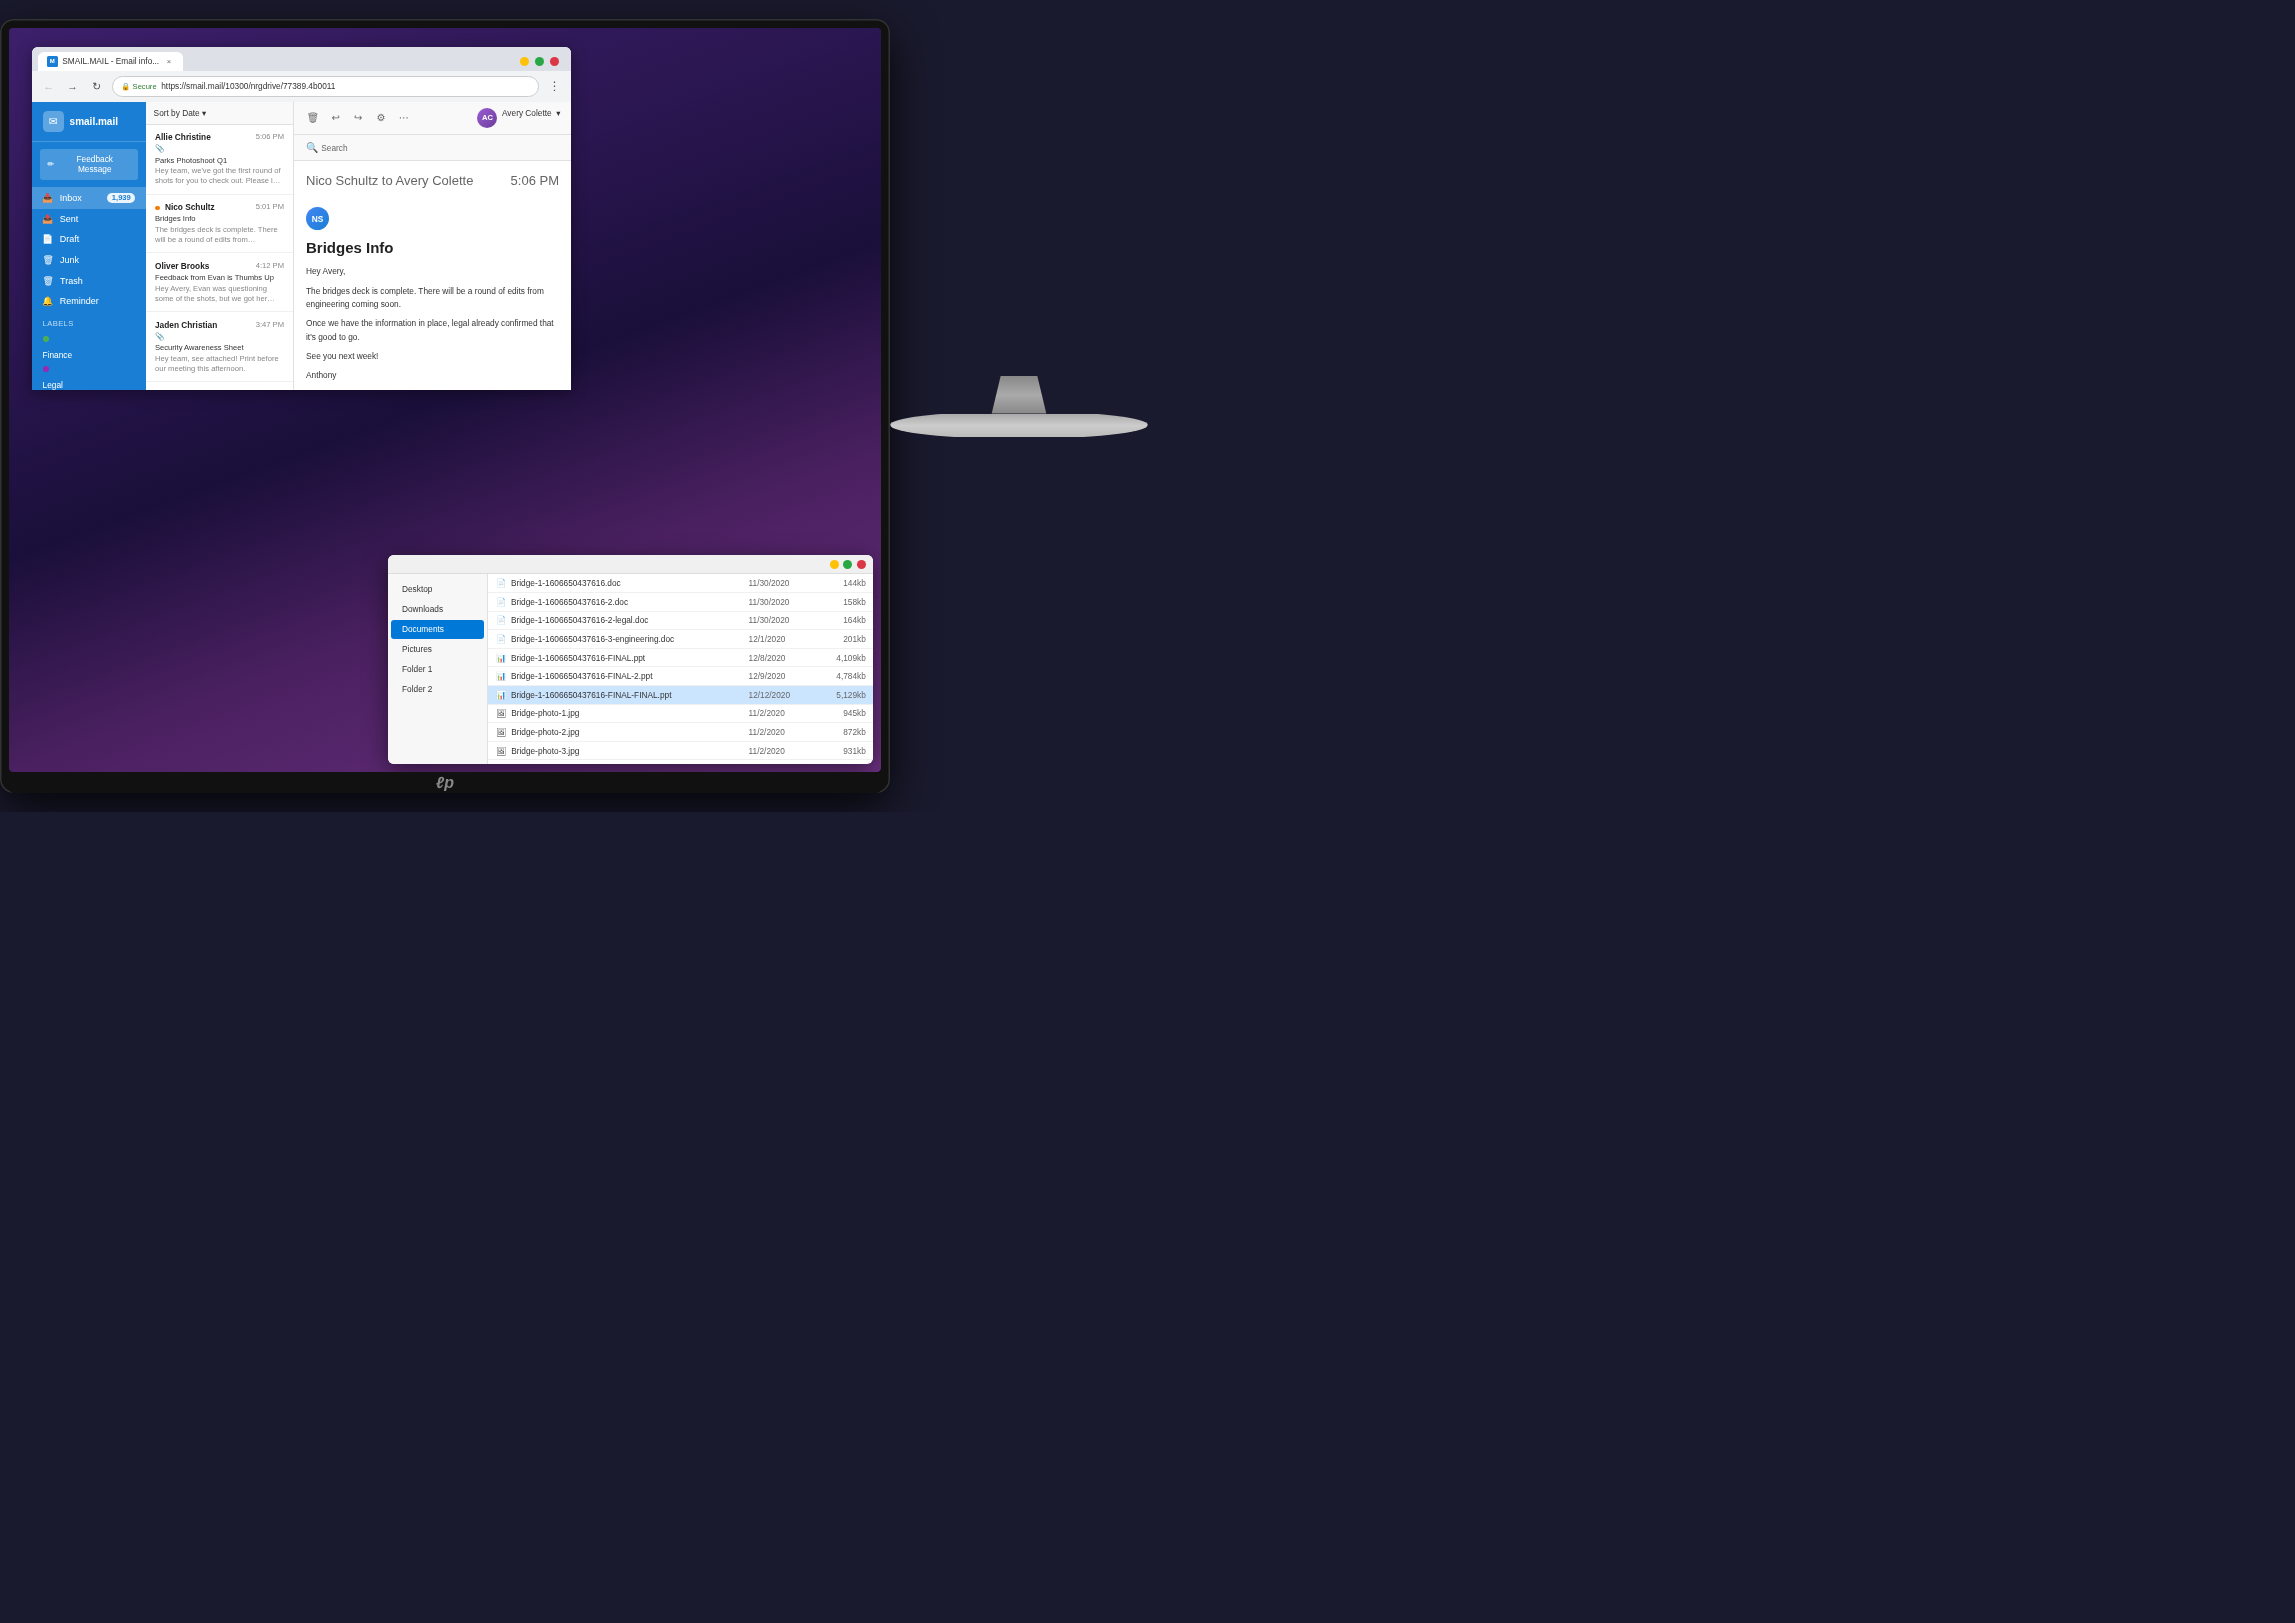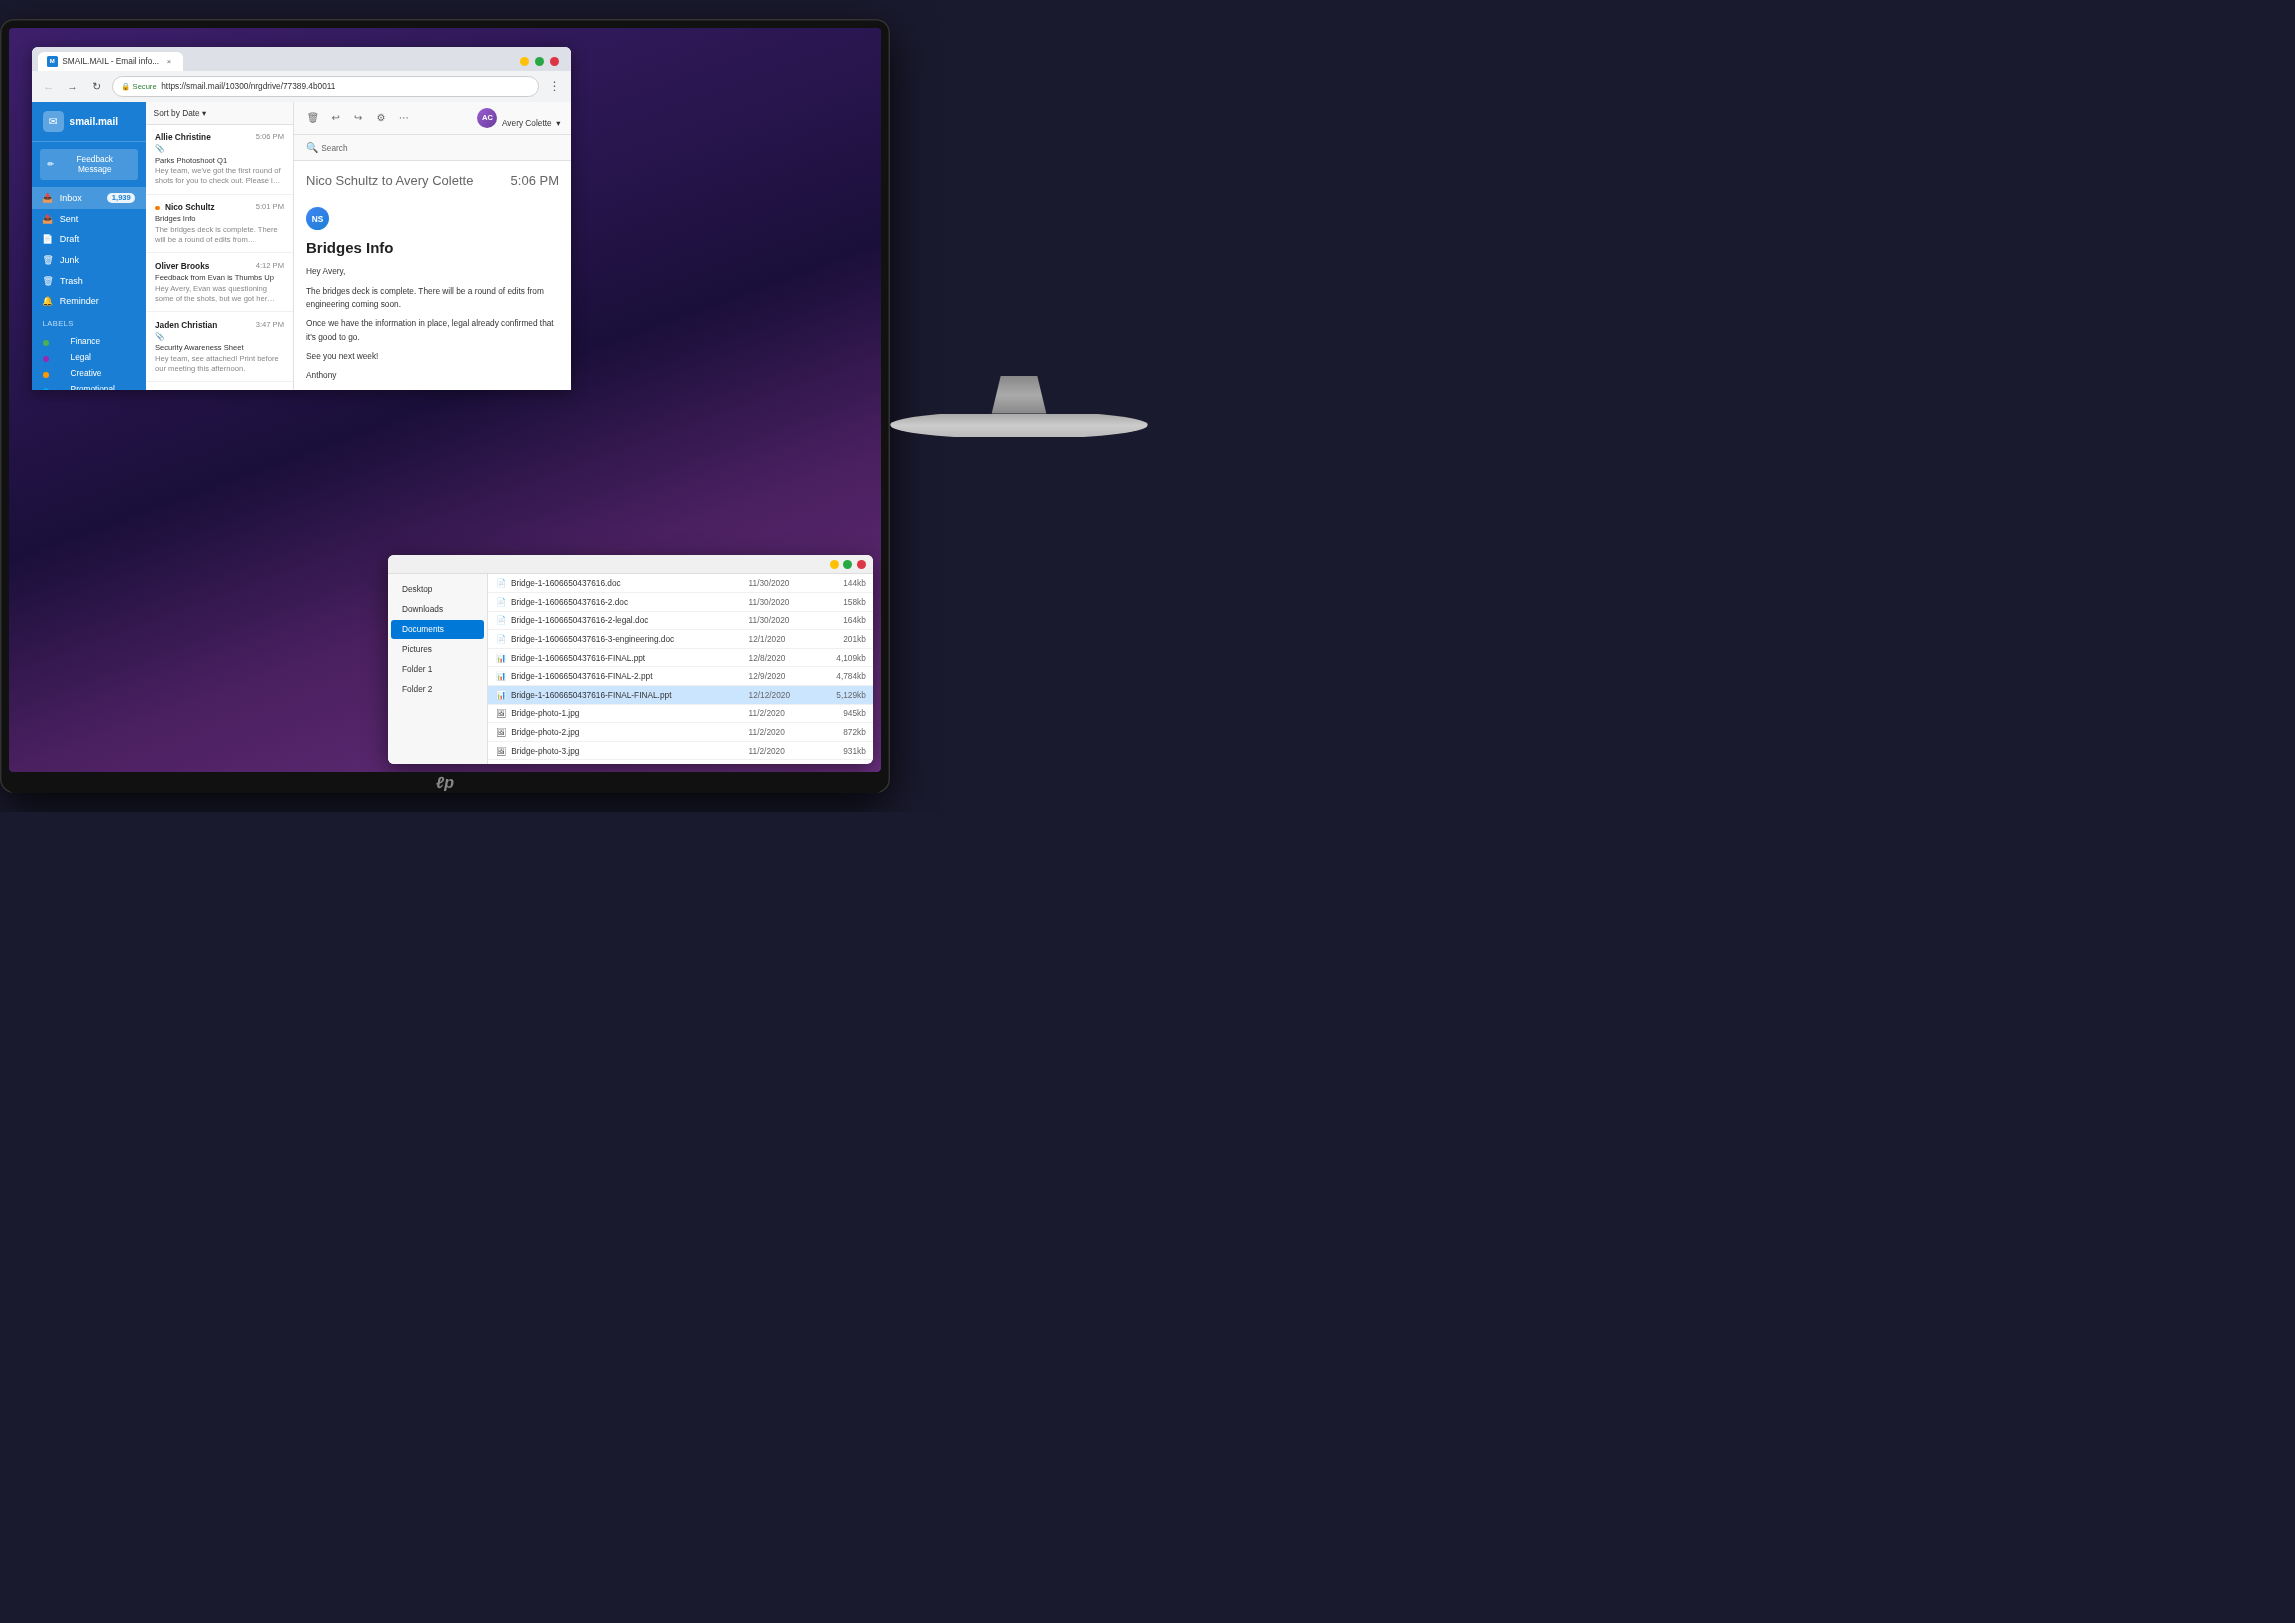--- a/index.html
+++ b/index.html
@@ -299,25 +299,26 @@
     .labels-title {
       font-size: 7.6px;
       text-transform: uppercase;
       letter-spacing: 0.4px;
       opacity: 0.7;
       margin-bottom: 4.6px;
     }
 
     .label-item {
       display: flex;
-      align-items: flex-end;
-      gap: 22px;
+      align-items: flex-start;
+      gap: 8px;
       padding: 3px 0;
       cursor: pointer;
       font-size: 8.3px;
+      flex-direction: column;
     }
 
     .label-dot {
       width: 6px;
       height: 6px;
       border-radius: 50%;
     }
 
     
     .mail-list {
@@ -346,21 +347,21 @@
       width: 16.7px; height: 16.7px;
       border: none; background: transparent;
       cursor: pointer;
       color: #666;
       font-size: 10px;
       display: flex; align-items: center; justify-content: center;
       border-radius: 2.3px;
     }
 
     .user-area {
-      display: flex; align-items: flex-end; gap: 4.6px;
+      display: flex; align-items: flex-start; gap: 4.6px;
       margin-left: auto;
       font-size: 8.3px;
       color: #333;
       cursor: pointer;
     }
 
     .user-avatar {
       width: 20px; height: 20px;
       border-radius: 50%;
       background: linear-gradient(135deg, #9c5cd4, #6a3d9a);

